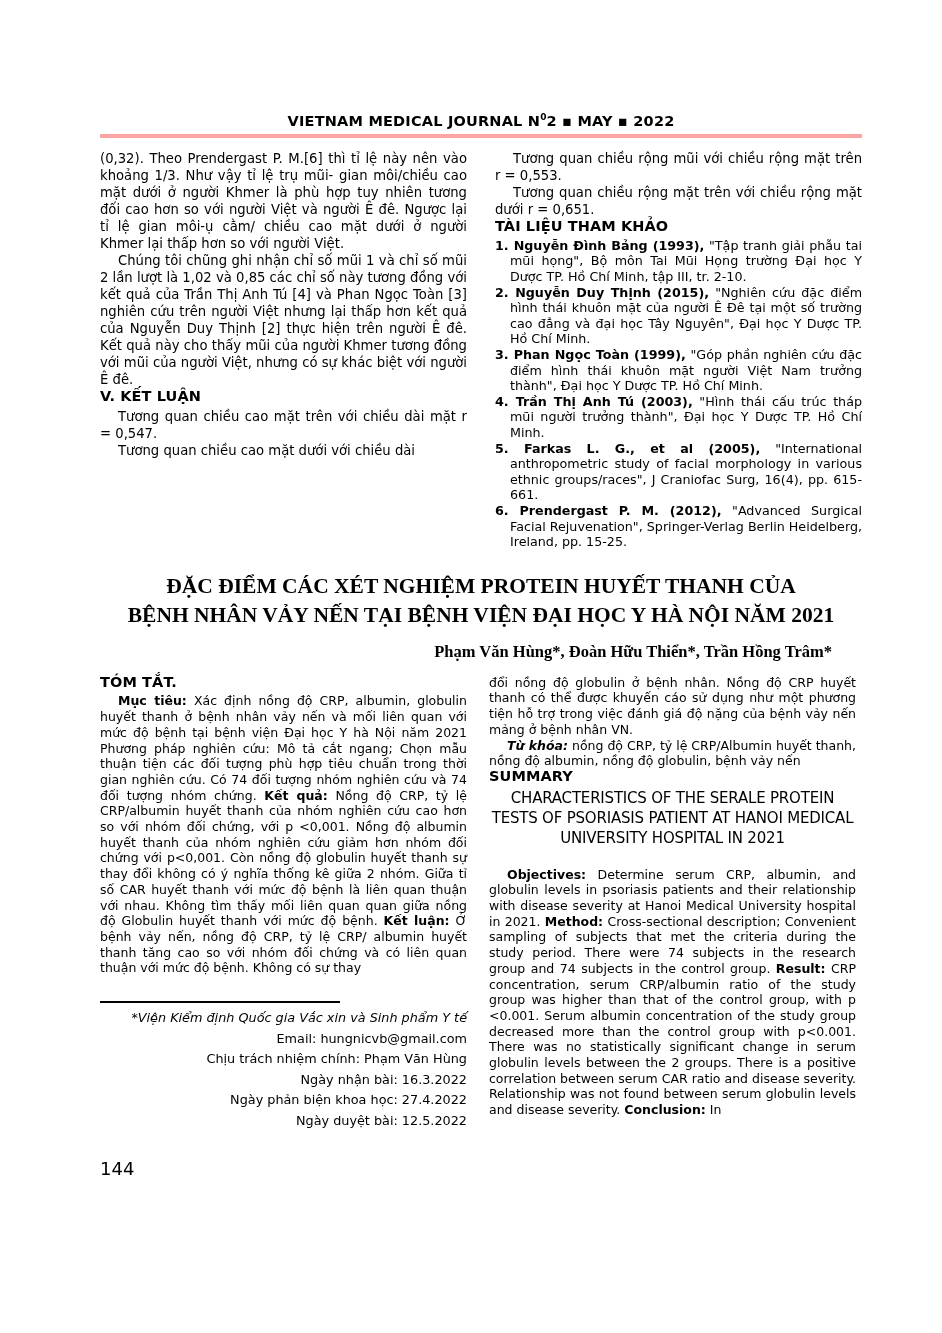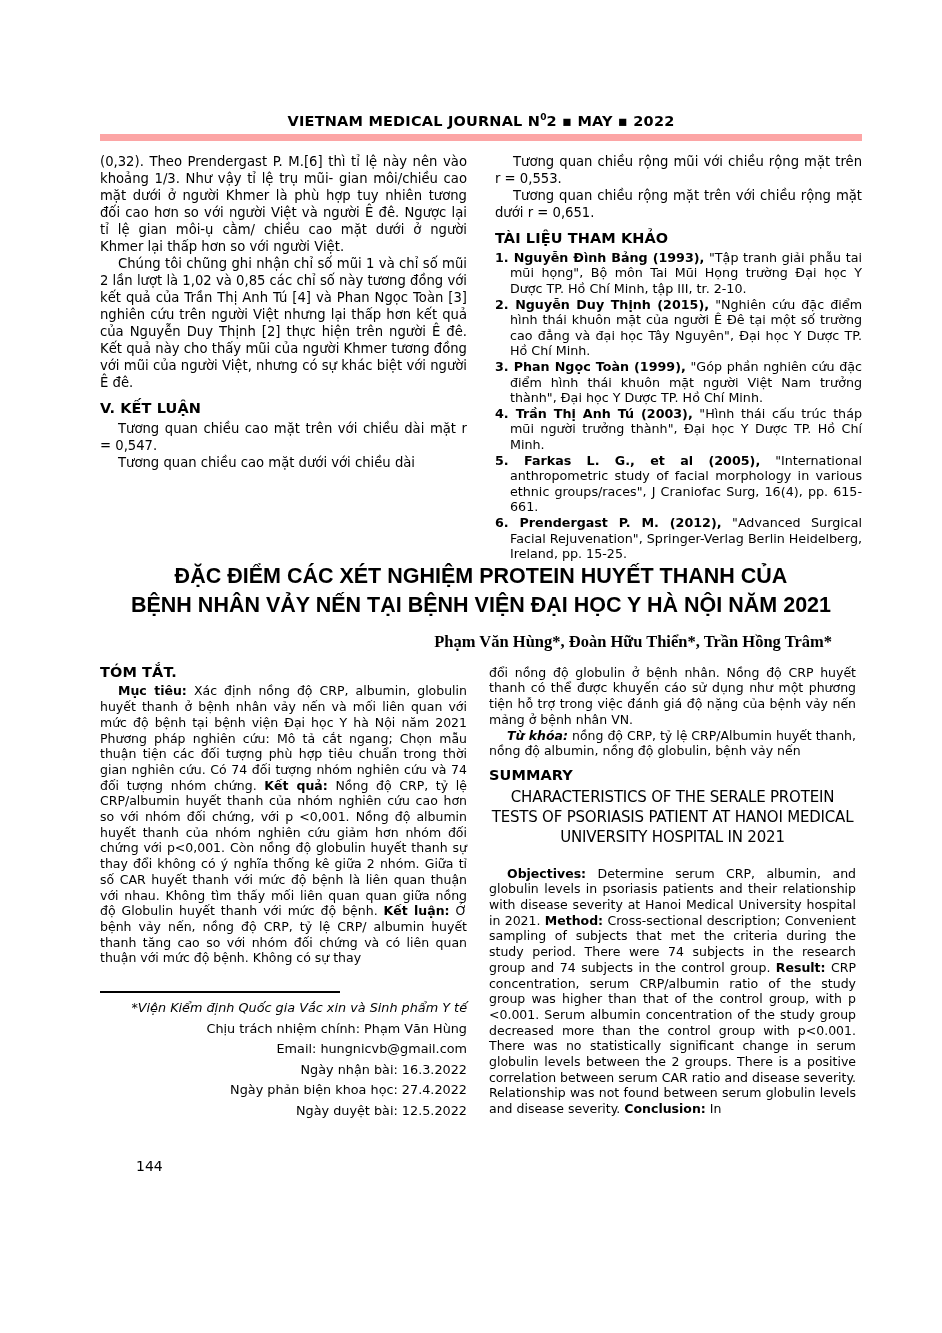--- a/index.html
+++ b/index.html
@@ -8,57 +8,57 @@
     width:942px; height:1333px;
     background:#ffffff; color:#000;
     font-family:"DejaVu Sans", sans-serif;
     box-sizing:border-box;
     padding:112px 80px 0 100px;
     overflow:hidden;
   }
   .journal-header {
     text-align:center; font-weight:bold; font-size:14.5px;
     letter-spacing:0.2px; padding-bottom:5px;
-    border-bottom:7px solid #fca5a5;
+    border-bottom:4px solid #fca5a5;
   }
   .journal-header sup { font-size:9px; }
   .cols { display:flex; gap:28px; margin-top:12px; }
   .col { width:367px; text-align:justify; }
   .part1 .col { font-size:13.2px; line-height:17px; }
   p { margin:0; }
   .indent { text-indent:18px; }
   .sec-heading {
     font-weight:bold; font-size:14.5px; text-align:left;
-    margin:9px 0 3px 0; letter-spacing:0.1px;
+    margin:0 0 3px 0; letter-spacing:0.1px;
   }
   .refs { font-size:12.7px; line-height:15.6px; }
   .ref { padding-left:15px; text-indent:-15px; text-align:justify; }
   .article-title {
-    text-align:center;
-    font-family:Liberation Sans, sans-serif;
+    margin-top:22px; text-align:center;
+    font-family:Liberation Serif, serif;
     font-weight:bold; font-size:21.5px; line-height:29px;
   }
   .authors {
     margin-top:12px; text-align:right; padding-right:30px;
     font-family:"Liberation Serif","DejaVu Serif",serif;
     font-weight:bold; font-size:16.5px;
   }
   .part2 { margin-top:13px;gap:22px; }
   .part2 .col { font-size:12.5px; line-height:15.7px; }
   .abstract-heading { margin-top:0; }
   .keywords-label { font-weight:bold; font-style:italic; }
   .runin { font-weight:bold; }
   .summary-title {
     text-align:center; font-size:15px; line-height:20px;
     letter-spacing:-0.2px; margin:1px 0 19px 0;
   }
   .footnote { margin-top:25px; font-size:12.8px; line-height:20.5px; text-align:right; }
   .footnote-rule { width:240px; border-top:2px solid #000; margin:0 0 5px 0; }
   .affiliation { font-style:italic; }
-  .page-number { position:absolute; left:100px; top:1158px; font-size:14px;margin-left:36px; }
+  .page-number { position:absolute; left:100px; top:1158px; font-size:18px; }
 </style>
 </head>
 <body>
 
 <div class="page">
 
   <div class="journal-header"><span>VIETNAM MEDICAL JOURNAL N</span><sup>0</sup><span>2 ▪ MAY ▪ 2022</span></div>
 
   <div class="cols part1">
     <div class="col">
@@ -92,22 +92,22 @@
 
   <div class="cols part2">
     <div class="col">
       <p class="sec-heading abstract-heading">TÓM TẮT.</p>
       <p class="indent">
         <span class="runin">Mục tiêu:</span><span> Xác định nồng độ CRP, albumin, globulin huyết thanh ở bệnh nhân vảy nến và mối liên quan với mức độ bệnh tại bệnh viện Đại học Y hà Nội năm 2021 Phương pháp nghiên cứu: Mô tả cắt ngang; Chọn mẫu thuận tiện các đối tượng phù hợp tiêu chuẩn trong thời gian nghiên cứu. Có 74 đối tượng nhóm nghiên cứu và 74 đối tượng nhóm chứng. </span><span class="runin">Kết quả:</span><span> Nồng độ CRP, tỷ lệ CRP/albumin huyết thanh của nhóm nghiên cứu cao hơn so với nhóm đối chứng, với p &lt;0,001. Nồng độ albumin huyết thanh của nhóm nghiên cứu  giảm hơn nhóm đối chứng với p&lt;0,001. Còn nồng độ globulin huyết thanh sự thay đổi không có ý nghĩa thống kê giữa 2 nhóm. Giữa tỉ số CAR huyết thanh với mức độ bệnh là liên quan thuận với nhau. Không tìm thấy mối liên quan quan giữa nồng độ Globulin huyết thanh với mức độ bệnh. </span><span class="runin">Kết luận:</span><span> Ở bệnh vảy nến, nồng độ CRP, tỷ lệ CRP/ albumin huyết thanh tăng cao so với nhóm đối chứng và có liên quan thuận với mức độ bệnh. Không có sự thay</span>
       </p>
       <div class="footnote">
         <div class="footnote-rule"></div>
         <div class="affiliation">*Viện Kiểm định Quốc gia Vắc xin và Sinh phẩm Y tế</div>
+        <div>Email: hungnicvb@gmail.com</div>
         <div>Chịu trách nhiệm chính: Phạm Văn Hùng</div>
-        <div>Email: hungnicvb@gmail.com</div>
         <div>Ngày nhận bài: 16.3.2022</div>
         <div>Ngày phản biện khoa học: 27.4.2022</div>
         <div>Ngày duyệt bài: 12.5.2022</div>
       </div>
     </div>
     <div class="col">
       <p>đổi nồng độ globulin ở bệnh nhân. Nồng độ CRP huyết thanh có thể được khuyến cáo sử dụng như một phương tiện hỗ trợ trong việc  đánh giá độ nặng của bệnh vảy nến mảng ở bệnh nhân VN.</p>
       <p class="indent">
         <span class="keywords-label">Từ khóa:</span><span> nồng độ CRP, tỷ lệ CRP/Albumin huyết thanh, nồng độ albumin, nồng độ globulin, bệnh vảy nến</span>
       </p>

